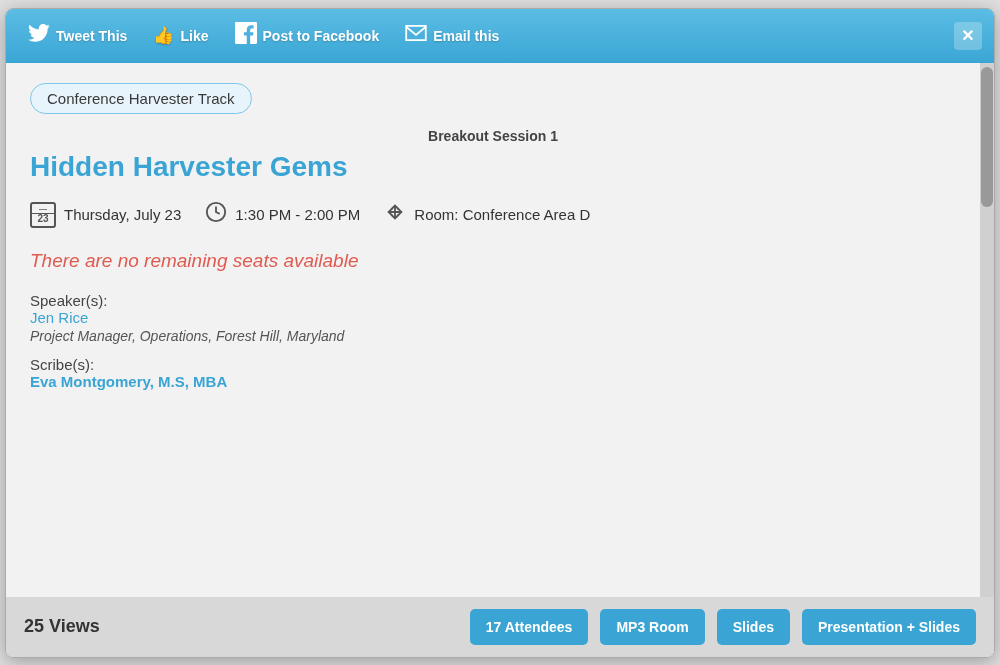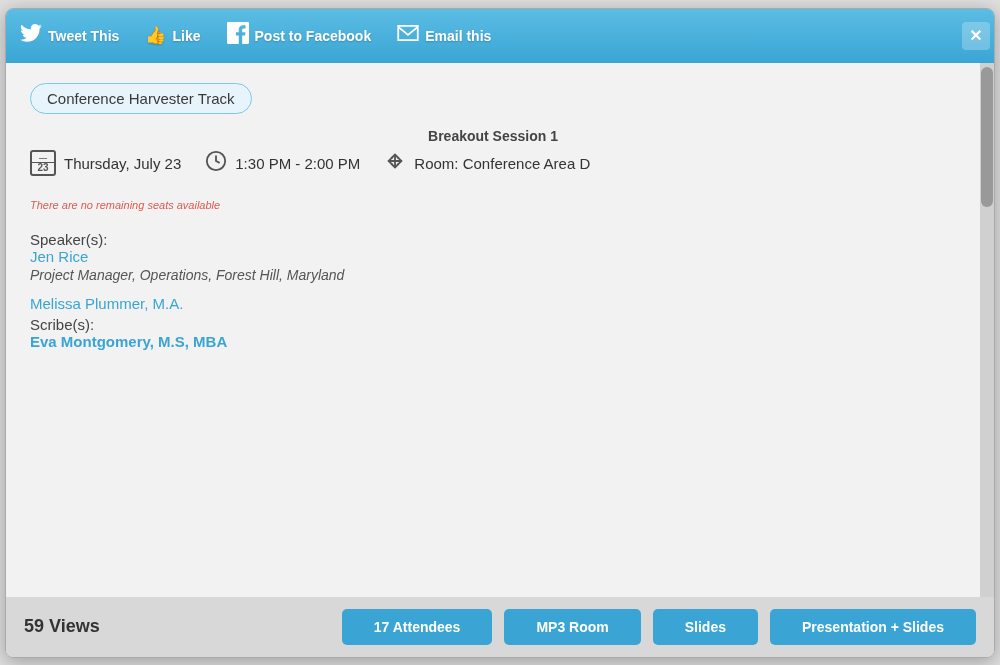--- a/index.html
+++ b/index.html
@@ -21,21 +21,21 @@
       box-shadow: 0 4px 20px rgba(0,0,0,0.3);
       display: flex;
       flex-direction: column;
       border: 1px solid #aaa;
     }
     
     .topbar {
       background: linear-gradient(to bottom, #5bbde4, #3aa5d4);
       display: flex;
       align-items: center;
-      padding: 0 4px;
+      padding: 0 12px;
       height: 54px;
       flex-shrink: 0;
     }
     .topbar-actions {
       display: flex;
       align-items: center;
       gap: 6px;
       flex: 1;
     }
     .topbar-action {
@@ -137,21 +137,21 @@
       font-size: 15px;
       color: #333;
       font-weight: 500;
     }
     .meta-icon {
       font-size: 20px;
       color: #555;
     }
     
     .no-seats {
-      font-size: 11px;
+      font-size: 19px;
       color: #e05a50;
       margin-bottom: 20px;
       font-style: italic;
     }
     
     .section-label {
       font-size: 15px;
       color: #444;
       margin-bottom: 0;
     }
@@ -194,21 +194,21 @@
       font-size: 18px;
       font-weight: 700;
       color: #333;
       flex: 1;
     }
     .bottom-btn {
       background: #3aa5d4;
       color: #fff;
       border: none;
       border-radius: 5px;
-      padding: 10px 32px;
+      padding: 10px 16px;
       font-size: 14px;
       font-weight: 700;
       cursor: pointer;
       white-space: nowrap;
     }
     
     .twitter-icon {
       display: inline-block;
       width: 22px;
       height: 18px;
@@ -292,20 +292,21 @@
 
       
       <div class="track-badge">
         <span>Conference Harvester Track</span>
       </div>
 
       
       <div class="session-label">Breakout Session 1</div>
 
       
+      <div class="session-title">Hidden Harvester Gems</div>
 
       
       <div class="meta-row">
         <div class="meta-item">
           <div class="cal-icon">
             <div class="cal-top">—</div>
             <div class="cal-num">23</div>
           </div>
           <span>Thursday, July 23</span>
         </div>
@@ -341,40 +342,37 @@
       
       <div>
         <div class="section-label">Speaker(s):</div>
         <div>
           <div class="speaker-name">
             <span>Jen Rice</span>
           </div>
           <div class="speaker-title">Project Manager, Operations, Forest Hill, Maryland</div>
         </div>
         <div>
-          <div class="speaker-name">
-            <span>Melissa Plummer, M.A.</span>
-          </div>
         </div>
       </div>
 
       
       <div class="scribe-section">
         <div class="scribe-label">Scribe(s):</div>
         <div class="scribe-name">Eva Montgomery, M.S, MBA</div>
       </div>
 
     </div>
 
     <div class="scrollbar-track">
       <div class="scrollbar-thumb"></div>
     </div>
   </div>
 
   <div class="bottombar">
-    <div class="views-label">59 Views</div>
+    <div class="views-label">25 Views</div>
     <button class="bottom-btn">17 Attendees</button>
     <button class="bottom-btn">MP3 Room</button>
     <button class="bottom-btn">Slides</button>
     <button class="bottom-btn">Presentation + Slides</button>
   </div>
 
 </div>
 
 </body></html>

